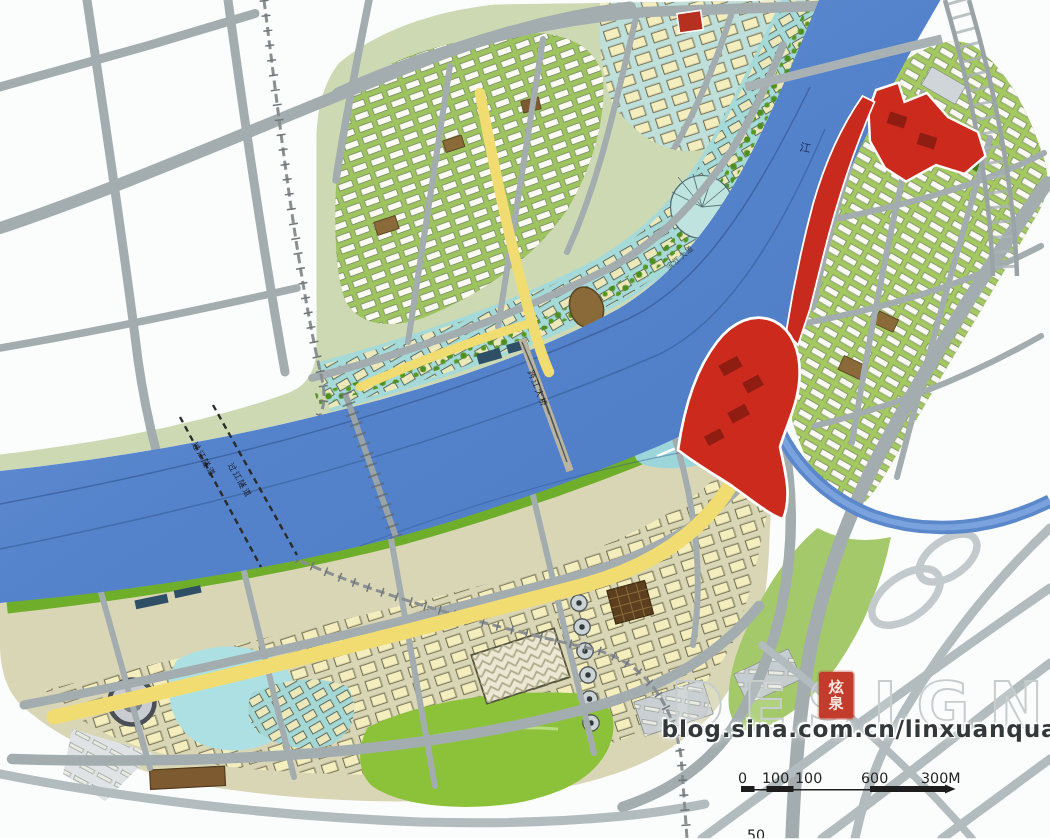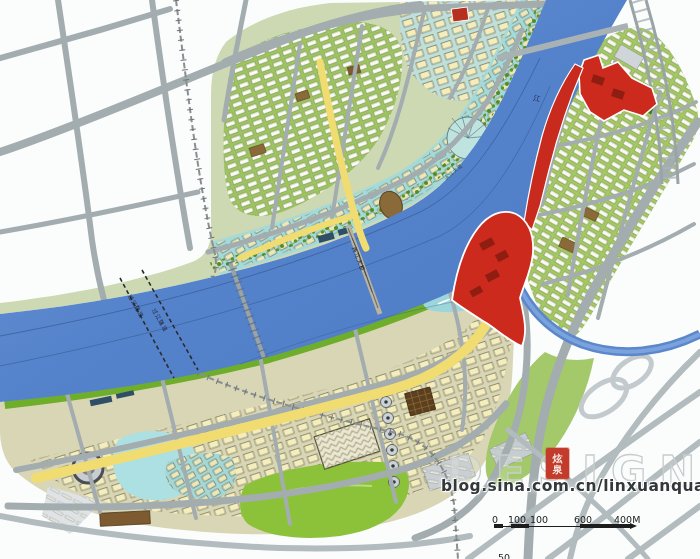--- a/index.html
+++ b/index.html
@@ -250,21 +250,21 @@
     <span>炫</span>
     <span>泉</span>
   </div>
   <div class="overlay blog">blog.sina.com.cn/linxuanquan</div>
 
   <div class="overlay scalebar">
     <span class="lbl" style="left:6px">0</span>
     <span class="lbl" style="left:22px">100</span>
     <span class="lbl" style="left:44px">100</span>
     <span class="lbl" style="left:88px">600</span>
-    <span class="lbl" style="left:128px">400M</span>
+    <span class="lbl" style="left:128px">300M</span>
     <span class="minor">50</span>
     <div class="sb-line"></div>
     <div class="sb-seg" style="left:8px;width:9px"></div>
     <div class="sb-seg" style="left:25px;width:18px"></div>
     <div class="sb-seg" style="left:94px;width:50px"></div>
     <div class="sb-arrow"></div>
   </div>
 </div>
 
 </body></html>

